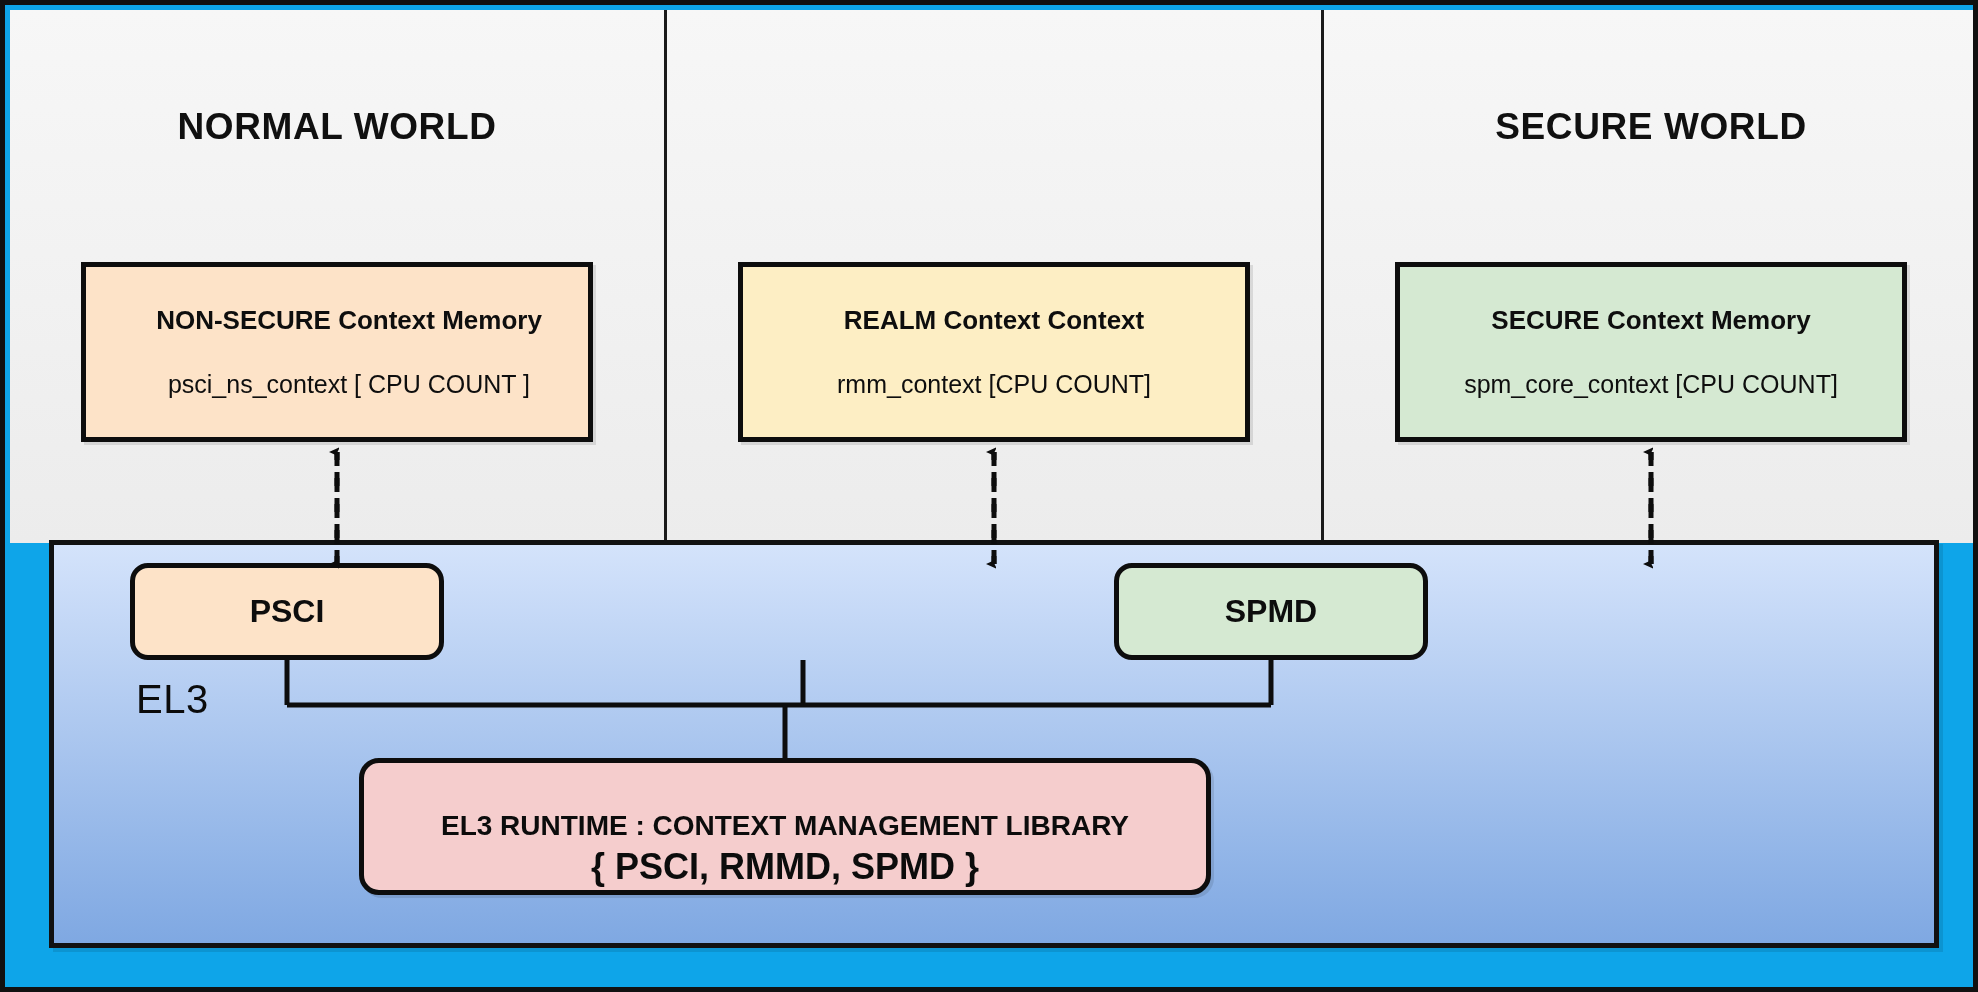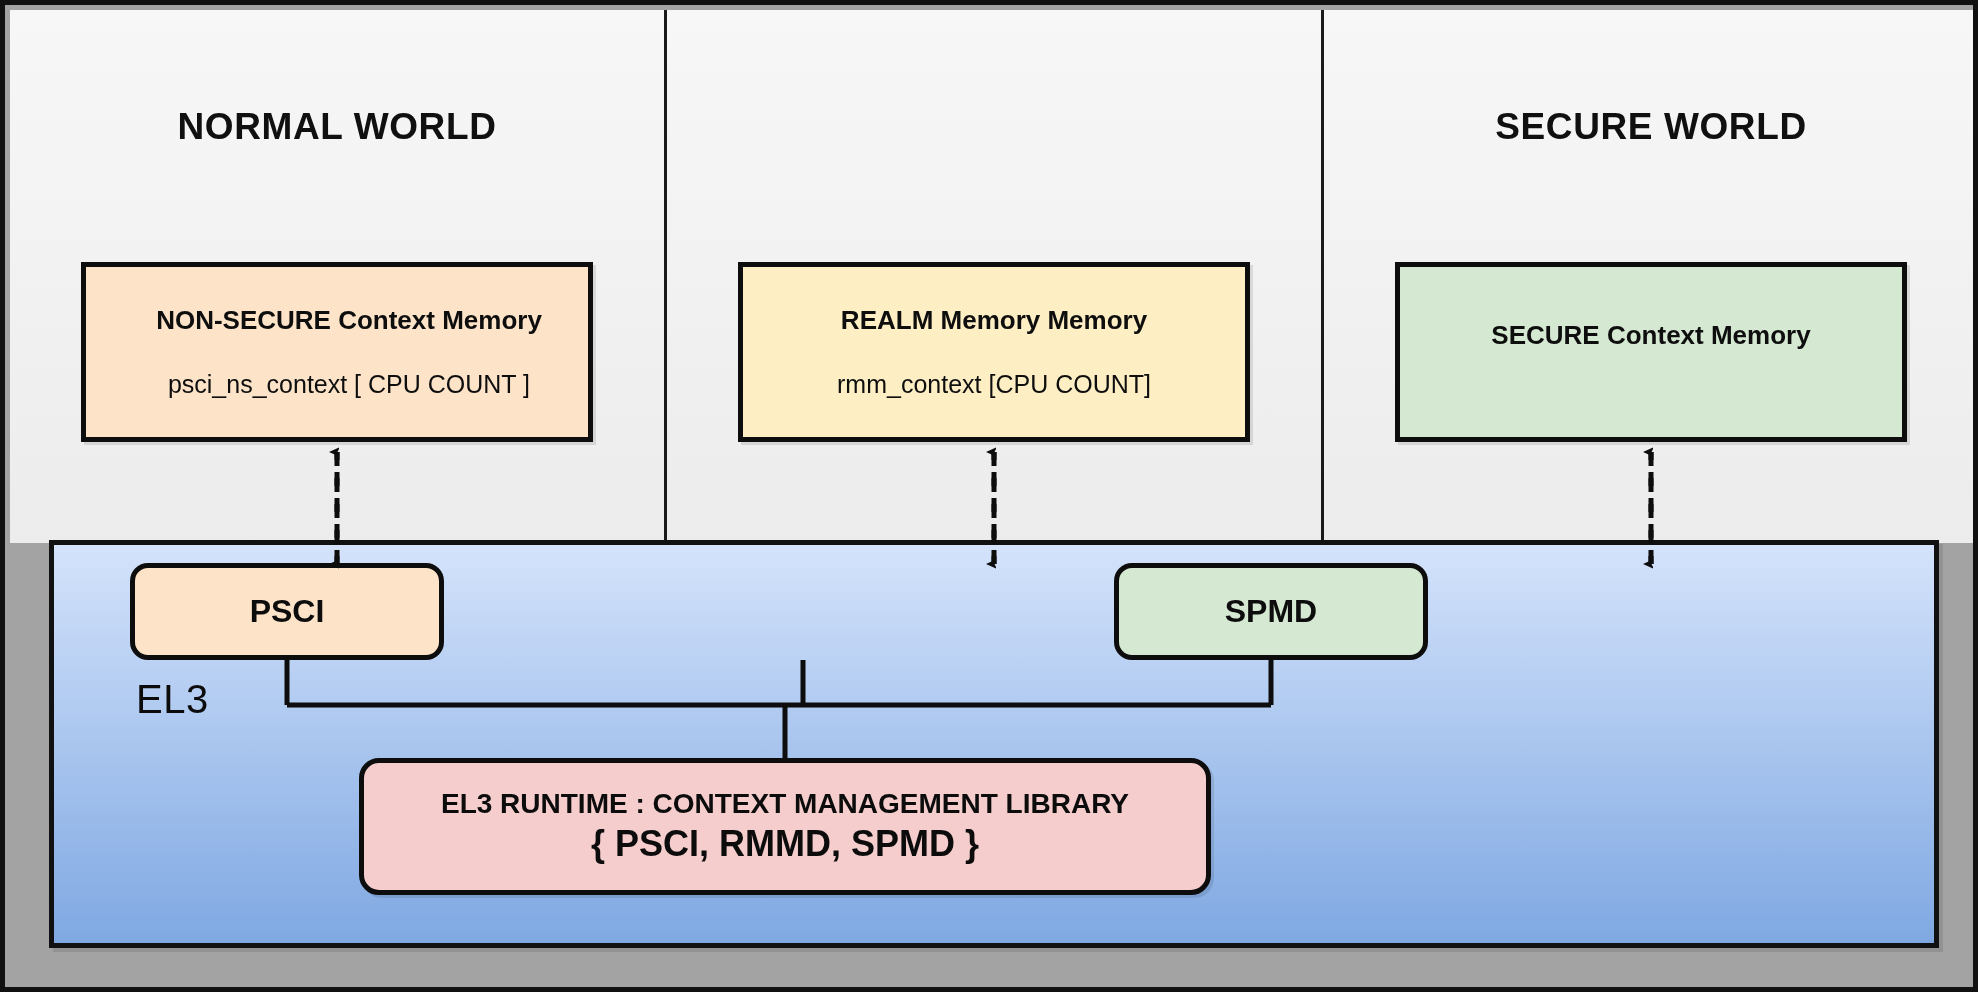--- a/index.html
+++ b/index.html
@@ -5,21 +5,21 @@
 <style>
   html, body {
     margin: 0;
     padding: 0;
     background: #ffffff;
   }
   #canvas {
     position: relative;
     width: 1978px;
     height: 992px;
-    background: #a3a3a3;
+    background: #0ea5e9;
     box-sizing: border-box;
     border: 5px solid #111111;
     font-family: "Liberation Sans", sans-serif;
     overflow: hidden;
   }
 
   
   .worlds-row {
     position: absolute;
     left: 5px;
@@ -154,21 +154,21 @@
     top: 213px;
     width: 852px;
     height: 137px;
     background: #f5cdcd;
     border: 5px solid #0d0d0d;
     border-radius: 20px;
     box-sizing: border-box;
     display: flex;
     flex-direction: column;
     align-items: center;
-    justify-content: center;
+    justify-content: flex-end;
     z-index: 4;
     box-shadow: 3px 3px 0 rgba(0,0,0,0.10);
   }
   .runtime-box .rt-line1 {
     font-size: 28px;
     font-weight: bold;
     color: #0c0c0c;
     white-space: nowrap;
     line-height: 1.28;
   }
@@ -205,21 +205,21 @@
           </marker>
         </defs>
         <line x1="17" y1="122" x2="17" y2="10" stroke="#0d0d0d" stroke-width="5" stroke-dasharray="14,12" marker-end="url(#arrUp1)"></line>
         <line x1="17" y1="10" x2="17" y2="122" stroke="#0d0d0d" stroke-width="5" stroke-dasharray="14,12" marker-end="url(#arrDn1)"></line>
       </svg>
     </div>
 
     <div class="world-panel">
 
       <div class="ctx-box ctx-realm">
-        <div class="ctx-title">REALM Memory Memory</div>
+        <div class="ctx-title">REALM Context Context</div>
         <div class="ctx-sub">rmm_context [CPU COUNT]</div>
       </div>
 
       <svg class="dash-arrow" viewBox="0 0 34 130" xmlns="http://www.w3.org/2000/svg">
         <defs>
           <marker id="arrUp2" markerWidth="10" markerHeight="10" refX="5" refY="8" orient="auto" markerUnits="userSpaceOnUse">
             <path d="M5,0 L10,11 L5,8.5 L0,11 Z" fill="#0d0d0d"></path>
           </marker>
           <marker id="arrDn2" markerWidth="10" markerHeight="10" refX="5" refY="2" orient="auto" markerUnits="userSpaceOnUse">
             <path d="M5,10 L0,-1 L5,1.5 L10,-1 Z" fill="#0d0d0d"></path>
@@ -228,20 +228,21 @@
         <line x1="17" y1="122" x2="17" y2="10" stroke="#0d0d0d" stroke-width="5" stroke-dasharray="14,12" marker-end="url(#arrUp2)"></line>
         <line x1="17" y1="10" x2="17" y2="122" stroke="#0d0d0d" stroke-width="5" stroke-dasharray="14,12" marker-end="url(#arrDn2)"></line>
       </svg>
     </div>
 
     <div class="world-panel">
       <div class="world-title">SECURE WORLD</div>
 
       <div class="ctx-box ctx-sec">
         <div class="ctx-title">SECURE Context Memory</div>
+        <div class="ctx-sub">spm_core_context  [CPU COUNT]</div>
       </div>
 
       <svg class="dash-arrow" viewBox="0 0 34 130" xmlns="http://www.w3.org/2000/svg">
         <defs>
           <marker id="arrUp3" markerWidth="10" markerHeight="10" refX="5" refY="8" orient="auto" markerUnits="userSpaceOnUse">
             <path d="M5,0 L10,11 L5,8.5 L0,11 Z" fill="#0d0d0d"></path>
           </marker>
           <marker id="arrDn3" markerWidth="10" markerHeight="10" refX="5" refY="2" orient="auto" markerUnits="userSpaceOnUse">
             <path d="M5,10 L0,-1 L5,1.5 L10,-1 Z" fill="#0d0d0d"></path>
           </marker>

